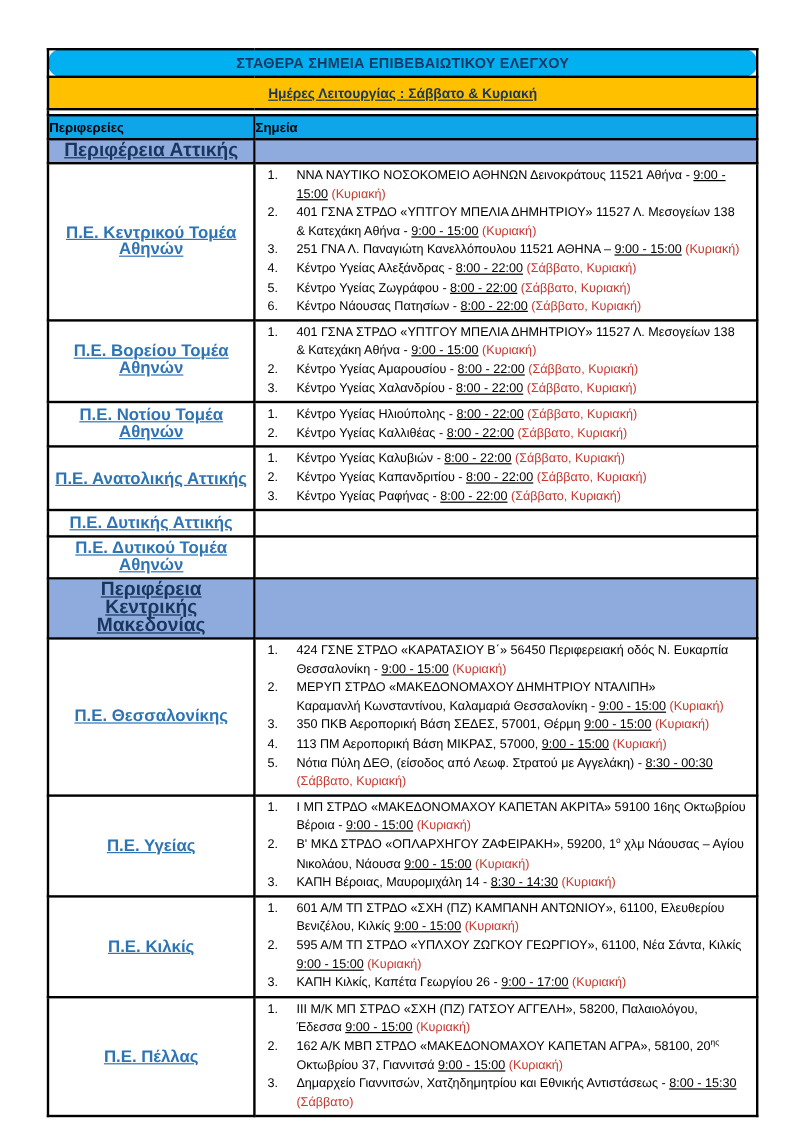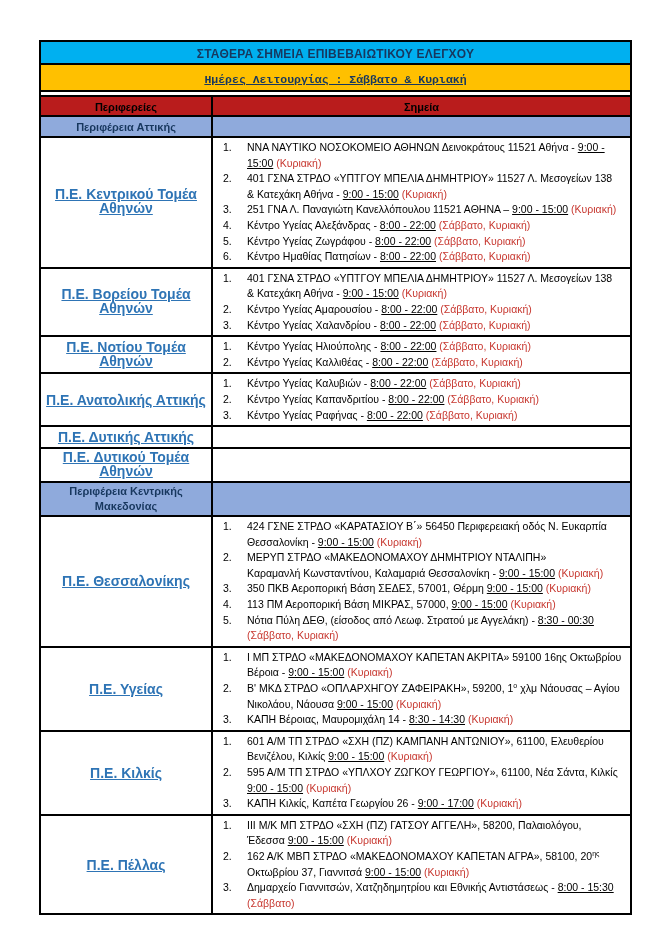--- a/index.html
+++ b/index.html
@@ -7,36 +7,36 @@
     width:668px;height:945px;background:#ffffff;position:relative;
     font-family:"Liberation Sans","DejaVu Sans",sans-serif;color:#000;
   }
   .sheet{position:absolute;left:39px;top:40px;width:591px;}
   table{border-collapse:collapse;table-layout:fixed;width:591px;}
   td{border:2px solid #000;padding:0;vertical-align:middle;overflow:hidden;}
   col.c-regions{width:172px;}
   col.c-points{width:419px;}
 
   tr.band-title td{
-    background:#00B0F0;height:21px;text-align:center;
+    background:#00B0F0;height:21px;text-align:center;border-radius:11px;
   }
   .title-text{font-weight:bold;font-size:12px;color:#17375E;letter-spacing:.2px;}
 
   tr.band-days td{background:#FFC000;height:25px;text-align:center;}
-  .days-text{font-weight:bold;font-size:11.5px;color:#17375E;text-decoration:underline;font-family:Liberation Mono, monospace;}
+  .days-text{font-weight:bold;font-size:11.5px;color:#17375E;text-decoration:underline;}
 
   tr.spacer td{height:3px;background:#ffffff;}
 
-  tr.cols-header td{background:#b91c1c;height:16px;text-align:center;}
+  tr.cols-header td{background:#0ea5e9;height:16px;}
   .col-header-text{font-weight:bold;font-size:11px;color:#000;}
 
   tr.group-row td{background:#8FAADC;text-align:center;}
   .group-label{
-    font-weight:bold;font-size:11px;color:#17375E;
-    line-height:15px;display:inline-block;padding:1px 4px;
+    font-weight:bold;font-size:16px;color:#17375E;
+    text-decoration:underline;line-height:15px;display:inline-block;padding:1px 4px;
   }
 
   td.region-cell{text-align:center;height:15px;background:#fff;padding:1px 2px;}
   .region-label{
     color:#2E74B5;font-weight:bold;font-size:14px;
     text-decoration:underline;line-height:14px;display:inline-block;
   }
 
   td.points-cell{
     background:#fff;vertical-align:top;
@@ -108,21 +108,21 @@
               <div class="item">
                 <span class="num">4.</span>
                 <span class="itext"><span class="seg-p">Κέντρο Υγείας Αλεξάνδρας - </span><span class="seg-u">8:00 - 22:00</span><span class="seg-r"> (Σάββατο, Κυριακή)</span></span>
               </div>
               <div class="item">
                 <span class="num">5.</span>
                 <span class="itext"><span class="seg-p">Κέντρο Υγείας Ζωγράφου - </span><span class="seg-u">8:00 - 22:00</span><span class="seg-r"> (Σάββατο, Κυριακή)</span></span>
               </div>
               <div class="item">
                 <span class="num">6.</span>
-                <span class="itext"><span class="seg-p">Κέντρο Ημαθίας Πατησίων - </span><span class="seg-u">8:00 - 22:00</span><span class="seg-r"> (Σάββατο, Κυριακή)</span></span>
+                <span class="itext"><span class="seg-p">Κέντρο Νάουσας Πατησίων - </span><span class="seg-u">8:00 - 22:00</span><span class="seg-r"> (Σάββατο, Κυριακή)</span></span>
               </div>
             </div>
     </td>
   </tr>
         <tr class="region-row">
     <td class="region-cell">
       <span class="region-label">Π.Ε. Βορείου Τομέα Αθηνών</span>
     </td>
     <td class="points-cell">
       <div class="points-list">

